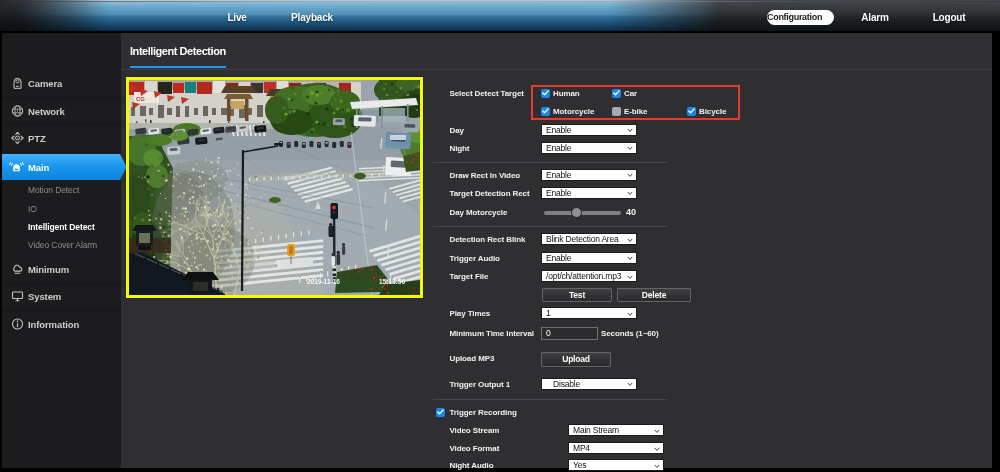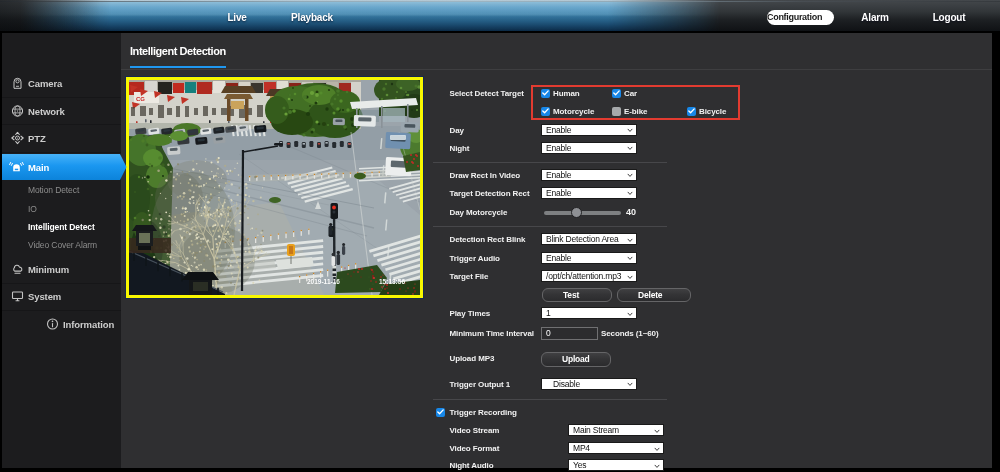--- a/index.html
+++ b/index.html
@@ -40,22 +40,22 @@
   
   .lbl{color:#f2f2f2;font-size:8px;font-weight:bold;letter-spacing:-0.1px;white-space:nowrap;}
   .sep{height:1px;background:#47474a;left:433px;width:234px;}
   .dd{width:97px;height:12px;background:#fff;border:1px solid #1a1a1a;box-sizing:border-box;
       color:#111;font-size:8.5px;font-weight:normal;letter-spacing:-0.2px;line-height:10px;
       padding-left:4px;white-space:nowrap;overflow:hidden;}
   .dd svg{position:absolute;right:3px;top:3.6px;}
   .cb{width:9px;height:9px;border-radius:2px;background:#1787e8;}
   .cb svg{position:absolute;left:1px;top:1.5px;}
   .cbg{width:9px;height:9px;border-radius:2px;background:#a6a9ab;}
-  .btn{background:linear-gradient(180deg,#404042 0%,#343436 45%,#2b2b2d 100%);border:1px solid #656567;border-radius:6px;box-sizing:border-box;color:#fff;
-       font-size:8.5px;font-weight:bold;letter-spacing:-0.2px;text-align:left;padding-left:20px;}
+  .btn{background:linear-gradient(180deg,#404042 0%,#343436 45%,#2b2b2d 100%);border:1px solid #656567;border-radius:1px;box-sizing:border-box;color:#fff;
+       font-size:8.5px;font-weight:bold;letter-spacing:-0.2px;text-align:center;}
   .inp{left:541px;width:57px;height:13px;background:#2c2c2e;border:1px solid #707072;
        box-sizing:border-box;color:#fff;font-size:8.5px;font-weight:normal;line-height:11px;padding-left:4px;}
   #redbox{left:531px;top:85px;width:209px;height:35px;border:2px solid #e23b30;box-sizing:border-box;}
 </style>
 </head>
 <body>
 
   <div id="topbar" class="abs">
     <div class="blueband abs"></div>
     <div class="abs" style="left:20px;top:0;width:700px;height:31px;background:linear-gradient(180deg,rgba(255,255,255,0.12) 0%,rgba(255,255,255,0.10) 46%,rgba(0,0,30,0.06) 54%,rgba(0,0,40,0.12) 100%);-webkit-mask-image:linear-gradient(90deg,transparent 0%,#000 13%,#000 84%,transparent 100%);mask-image:linear-gradient(90deg,transparent 0%,#000 13%,#000 84%,transparent 100%);"></div>
@@ -107,21 +107,21 @@
       </svg>
       <span class="txt">Minimum</span>
     </div>
     <div class="mitem abs" style="top:249.8px;">
       <svg width="13" height="13">
         <rect x="1.5" y="2.5" width="10" height="6.5" rx="0.8" stroke="#c3c3c3" fill="none" stroke-width="1.1" stroke-linecap="round" stroke-linejoin="round"></rect>
         <path d="M5 11.2 h3 M6.5 9 v2.2" stroke="#c3c3c3" fill="none" stroke-width="1.1" stroke-linecap="round" stroke-linejoin="round"></path>
       </svg>
       <span class="txt">System</span>
     </div>
-    <div class="mitem abs" style="top:277.3px;margin-left:35px;">
+    <div class="mitem abs" style="top:277.3px;">
       <svg width="13" height="13">
         <circle cx="6.5" cy="6.5" r="5" stroke="#c3c3c3" fill="none" stroke-width="1.1" stroke-linecap="round" stroke-linejoin="round"></circle>
         <path d="M6.5 6 v3.2" stroke="#c3c3c3" fill="none" stroke-width="1.1" stroke-linecap="round" stroke-linejoin="round"></path>
         <circle cx="6.5" cy="3.9" r="0.8" fill="#c3c3c3"></circle>
       </svg>
       <span class="txt">Information</span>
     </div>
     <svg class="abs" style="left:0;top:121px;z-index:3;" width="126" height="26">
       <defs>
         <linearGradient id="evg" x1="0" y1="0" x2="0" y2="1">

